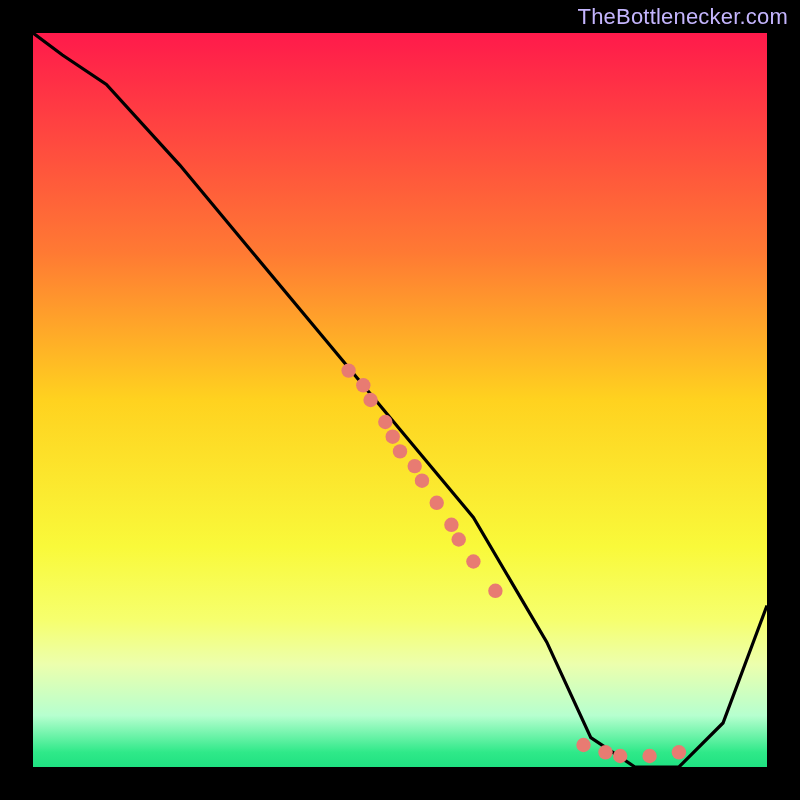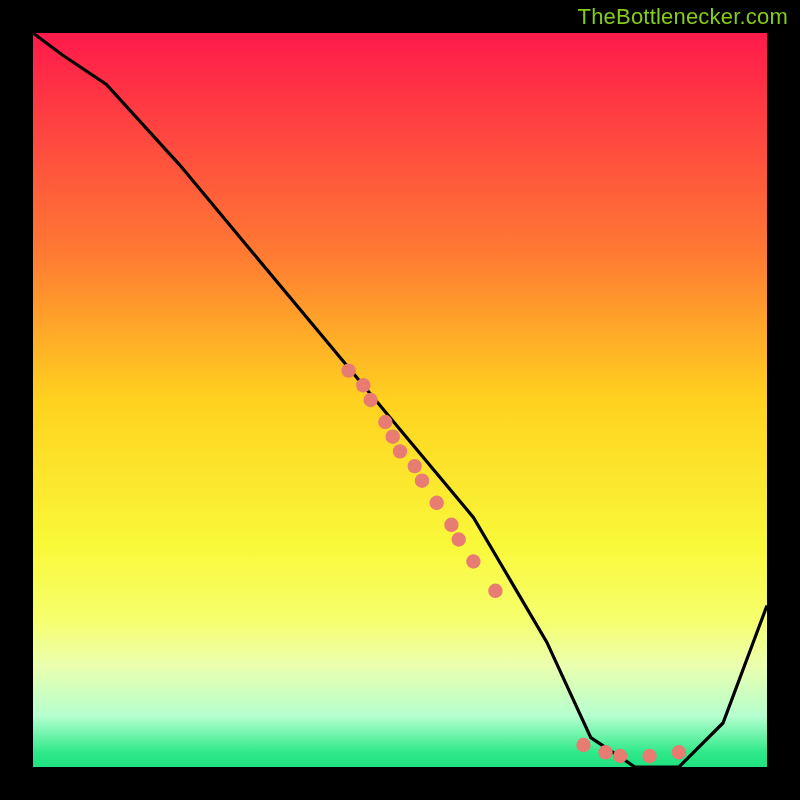--- a/index.html
+++ b/index.html
@@ -8,21 +8,21 @@
     background: #000;
     width: 800px;
     height: 800px;
     position: relative;
     overflow: hidden;
   }
   .watermark {
     position: absolute;
     top: 4px;
     right: 12px;
-    color: #84cc16;
+    color: #c4b5fd;
     font-family: Arial, Helvetica, sans-serif;
     font-size: 22px;
     font-weight: 500;
     z-index: 3;
     letter-spacing: 0.2px;
   }
   .plot {
     position: absolute;
     left: 33px;
     top: 33px;

